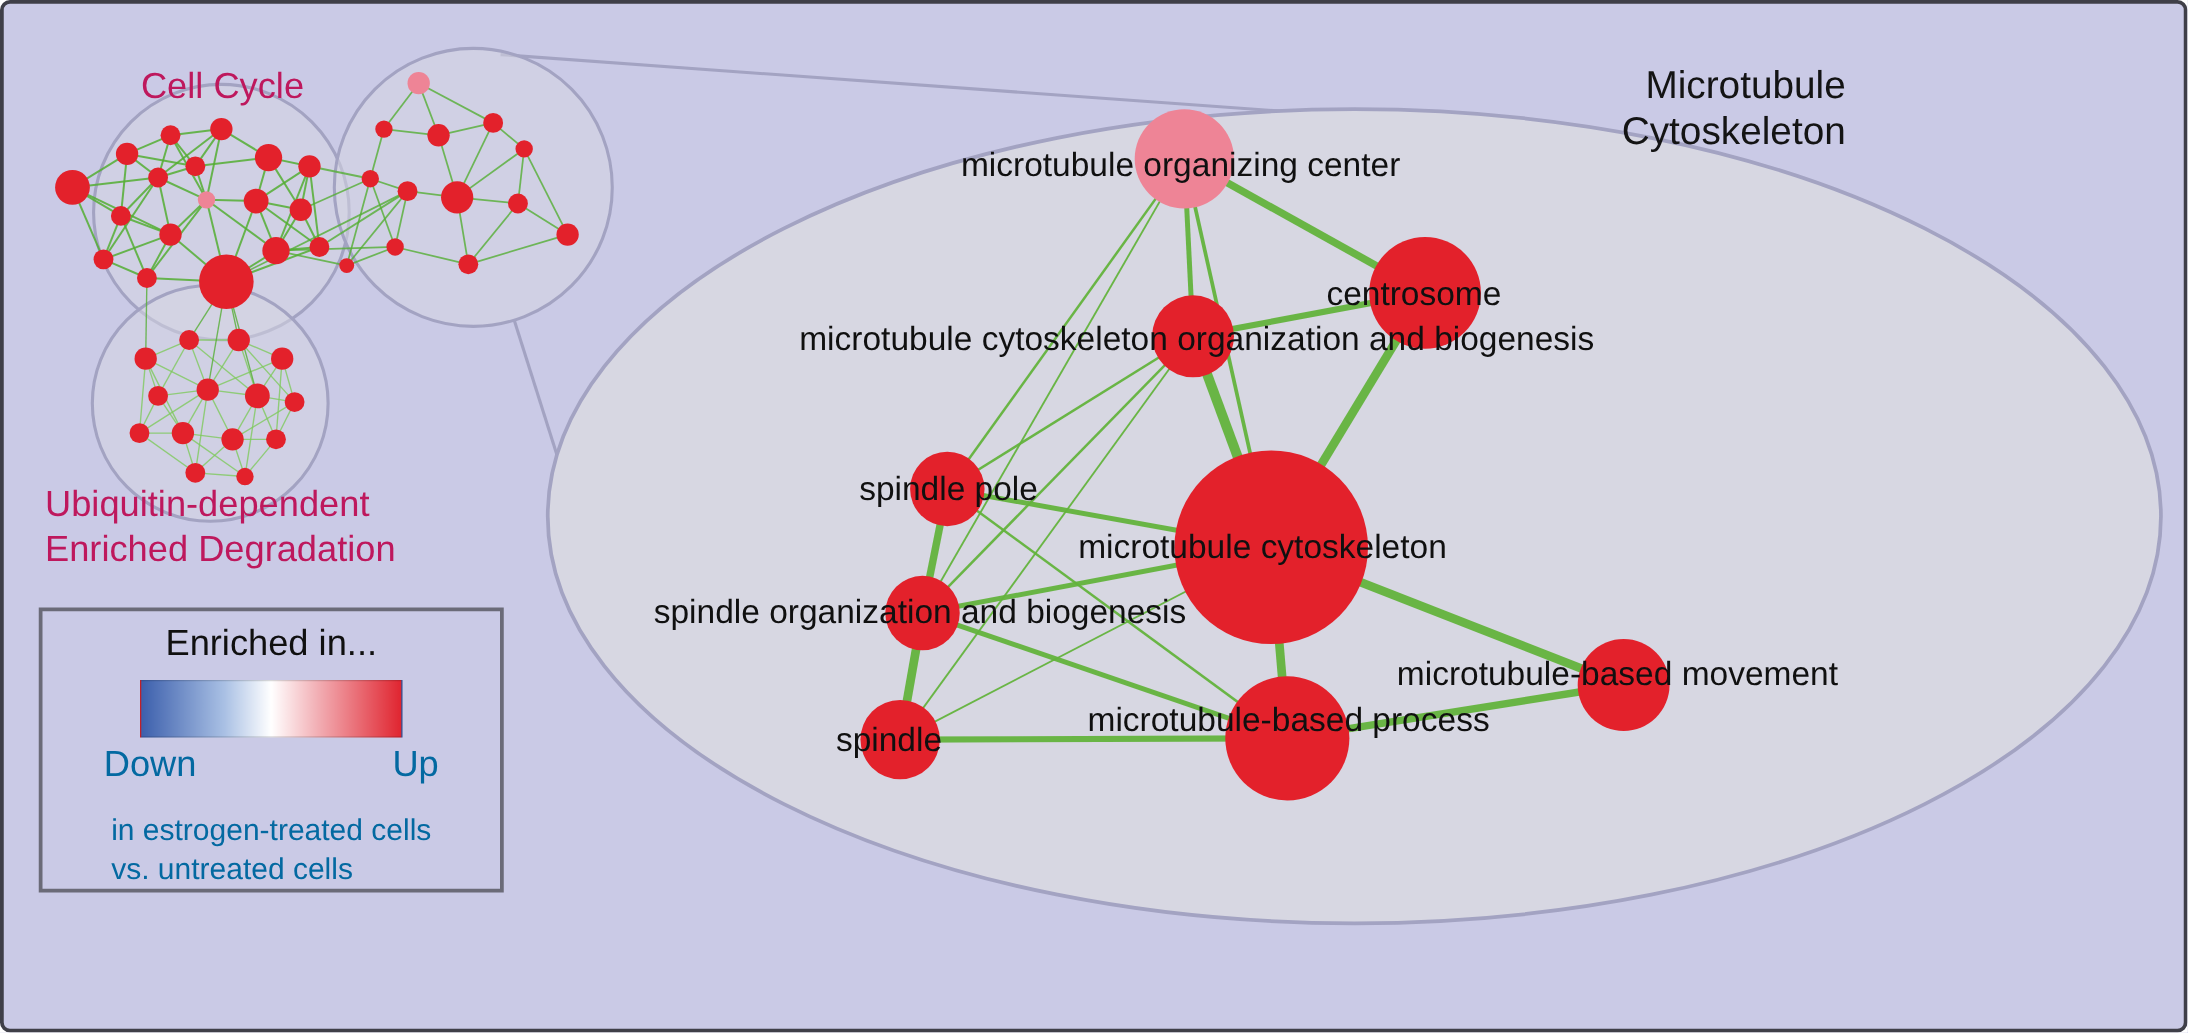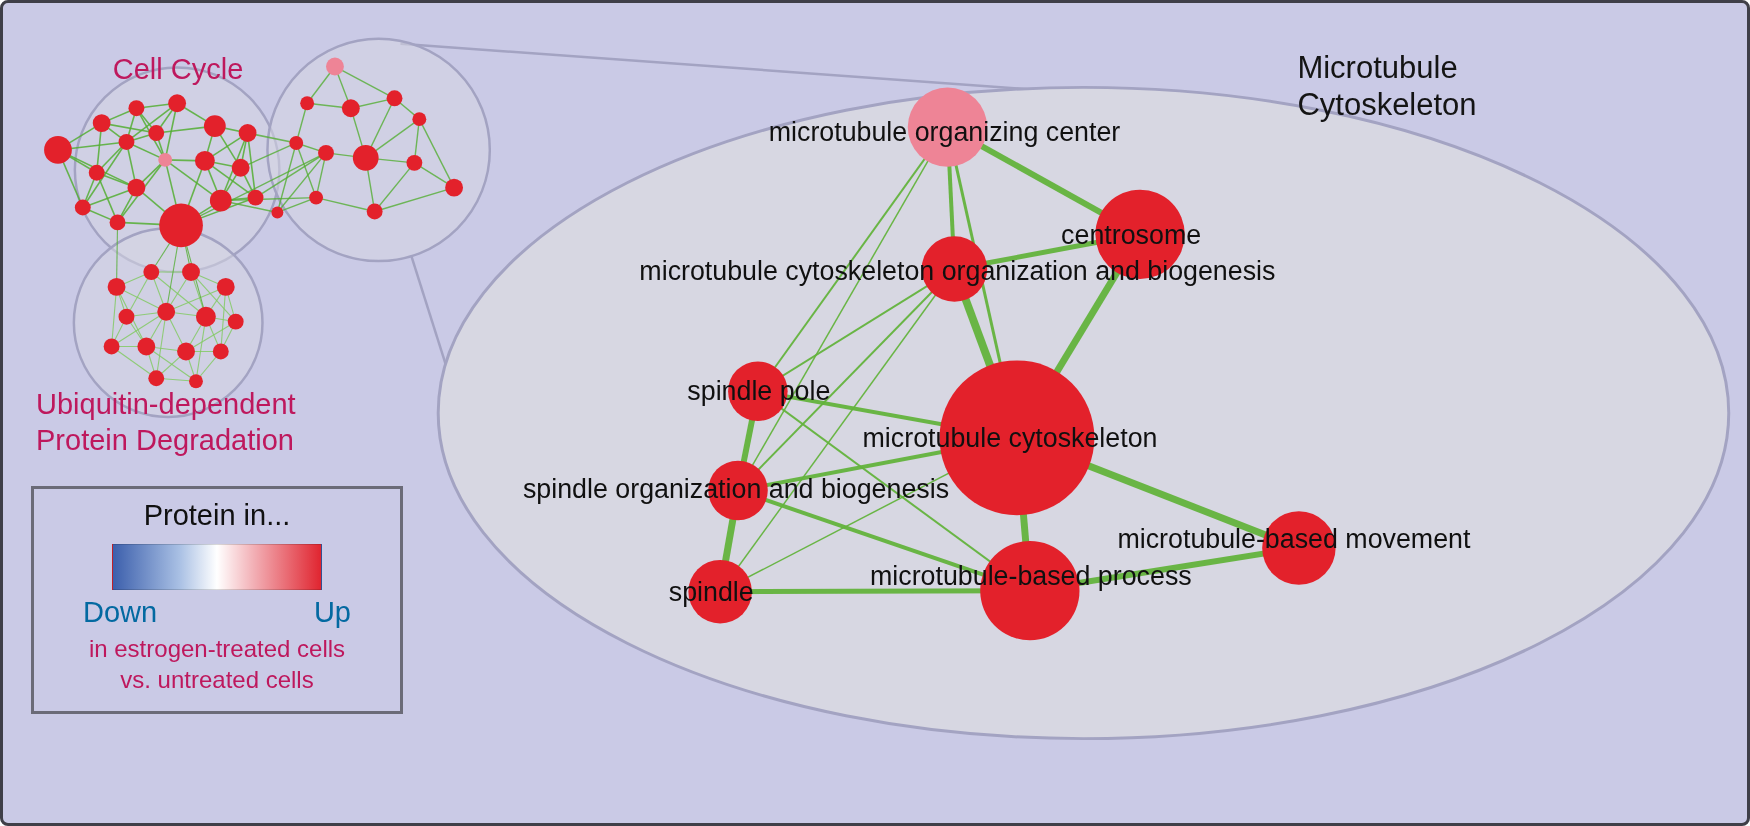--- a/index.html
+++ b/index.html
@@ -25,21 +25,21 @@
   }
   .cluster-label {
     color:#be185d;
     font-size:29px;
     line-height:1.25;
   }
   .cell-cycle-label { left:175px; top:48px; transform:translateX(-50%); text-align:center; }
   .ubiquitin-label  { left:33px;  top:383px; text-align:left; }
   .zoom-title {
     left:1384px; top:46px; transform:translateX(-50%);
-    text-align:left; color:#141414; font-size:31px; line-height:1.2;
+    text-align:right; color:#141414; font-size:31px; line-height:1.2;
   }
   .legend {
     position:absolute;
     left:28px; top:483px;
     width:372px; height:228px;
     border:3px solid #6b6b78;
     display:flex; flex-direction:column; align-items:center;
     padding-top:10px;
     background:transparent;
   }
@@ -49,23 +49,23 @@
     margin-top:12px;
     border:1px solid rgba(0,0,0,0.15);
   }
   .legend-downup {
     width:268px;
     display:flex; justify-content:space-between;
     font-size:29px; color:#0369a1;
     margin-top:6px;
   }
   .legend-caption {
-    margin-top:4px;
-    font-size:24px; color:#be185d;
-    text-align:center; line-height:1.3;
+    margin-top:20px;
+    font-size:24px; color:#0369a1;
+    line-height:1.3;
     white-space:pre-line;
   }
 </style>
 </head>
 <body>
 
 <div class="stage">
 
   <svg id="net" viewBox="0 0 1750 826">
       <g>
@@ -301,27 +301,27 @@
         <text x="735" y="499" text-anchor="middle" font-size="27" fill="#101010">spindle organization and biogenesis</text>
         <text x="710" y="602" text-anchor="middle" font-size="27" fill="#101010">spindle</text>
         <text x="1032" y="586" text-anchor="middle" font-size="27" fill="#101010">microtubule-based process</text>
         <text x="1297" y="549" text-anchor="middle" font-size="27" fill="#101010">microtubule-based movement</text>
       </g>
     </svg>
 
   <div class="flabel cluster-label cell-cycle-label">Cell Cycle</div>
 
   <div class="flabel cluster-label ubiquitin-label">Ubiquitin-dependent
-Protein Degradation</div>
+Enriched Degradation</div>
 
   <div class="flabel zoom-title">Microtubule
 Cytoskeleton</div>
 
   <div class="legend">
-    <div class="legend-title">Protein in...</div>
+    <div class="legend-title">Enriched in...</div>
     <div class="legend-gradient" style="background: linear-gradient(to right, rgb(60, 95, 172) 0%, rgb(169, 192, 228) 32%, rgb(255, 255, 255) 50%, rgb(242, 174, 180) 68%, rgb(224, 37, 48) 100%);"></div>
     <div class="legend-downup">
       <span>Down</span>
       <span>Up</span>
     </div>
     <div class="legend-caption">in estrogen-treated cells
 vs. untreated cells</div>
   </div>
 
 </div>

